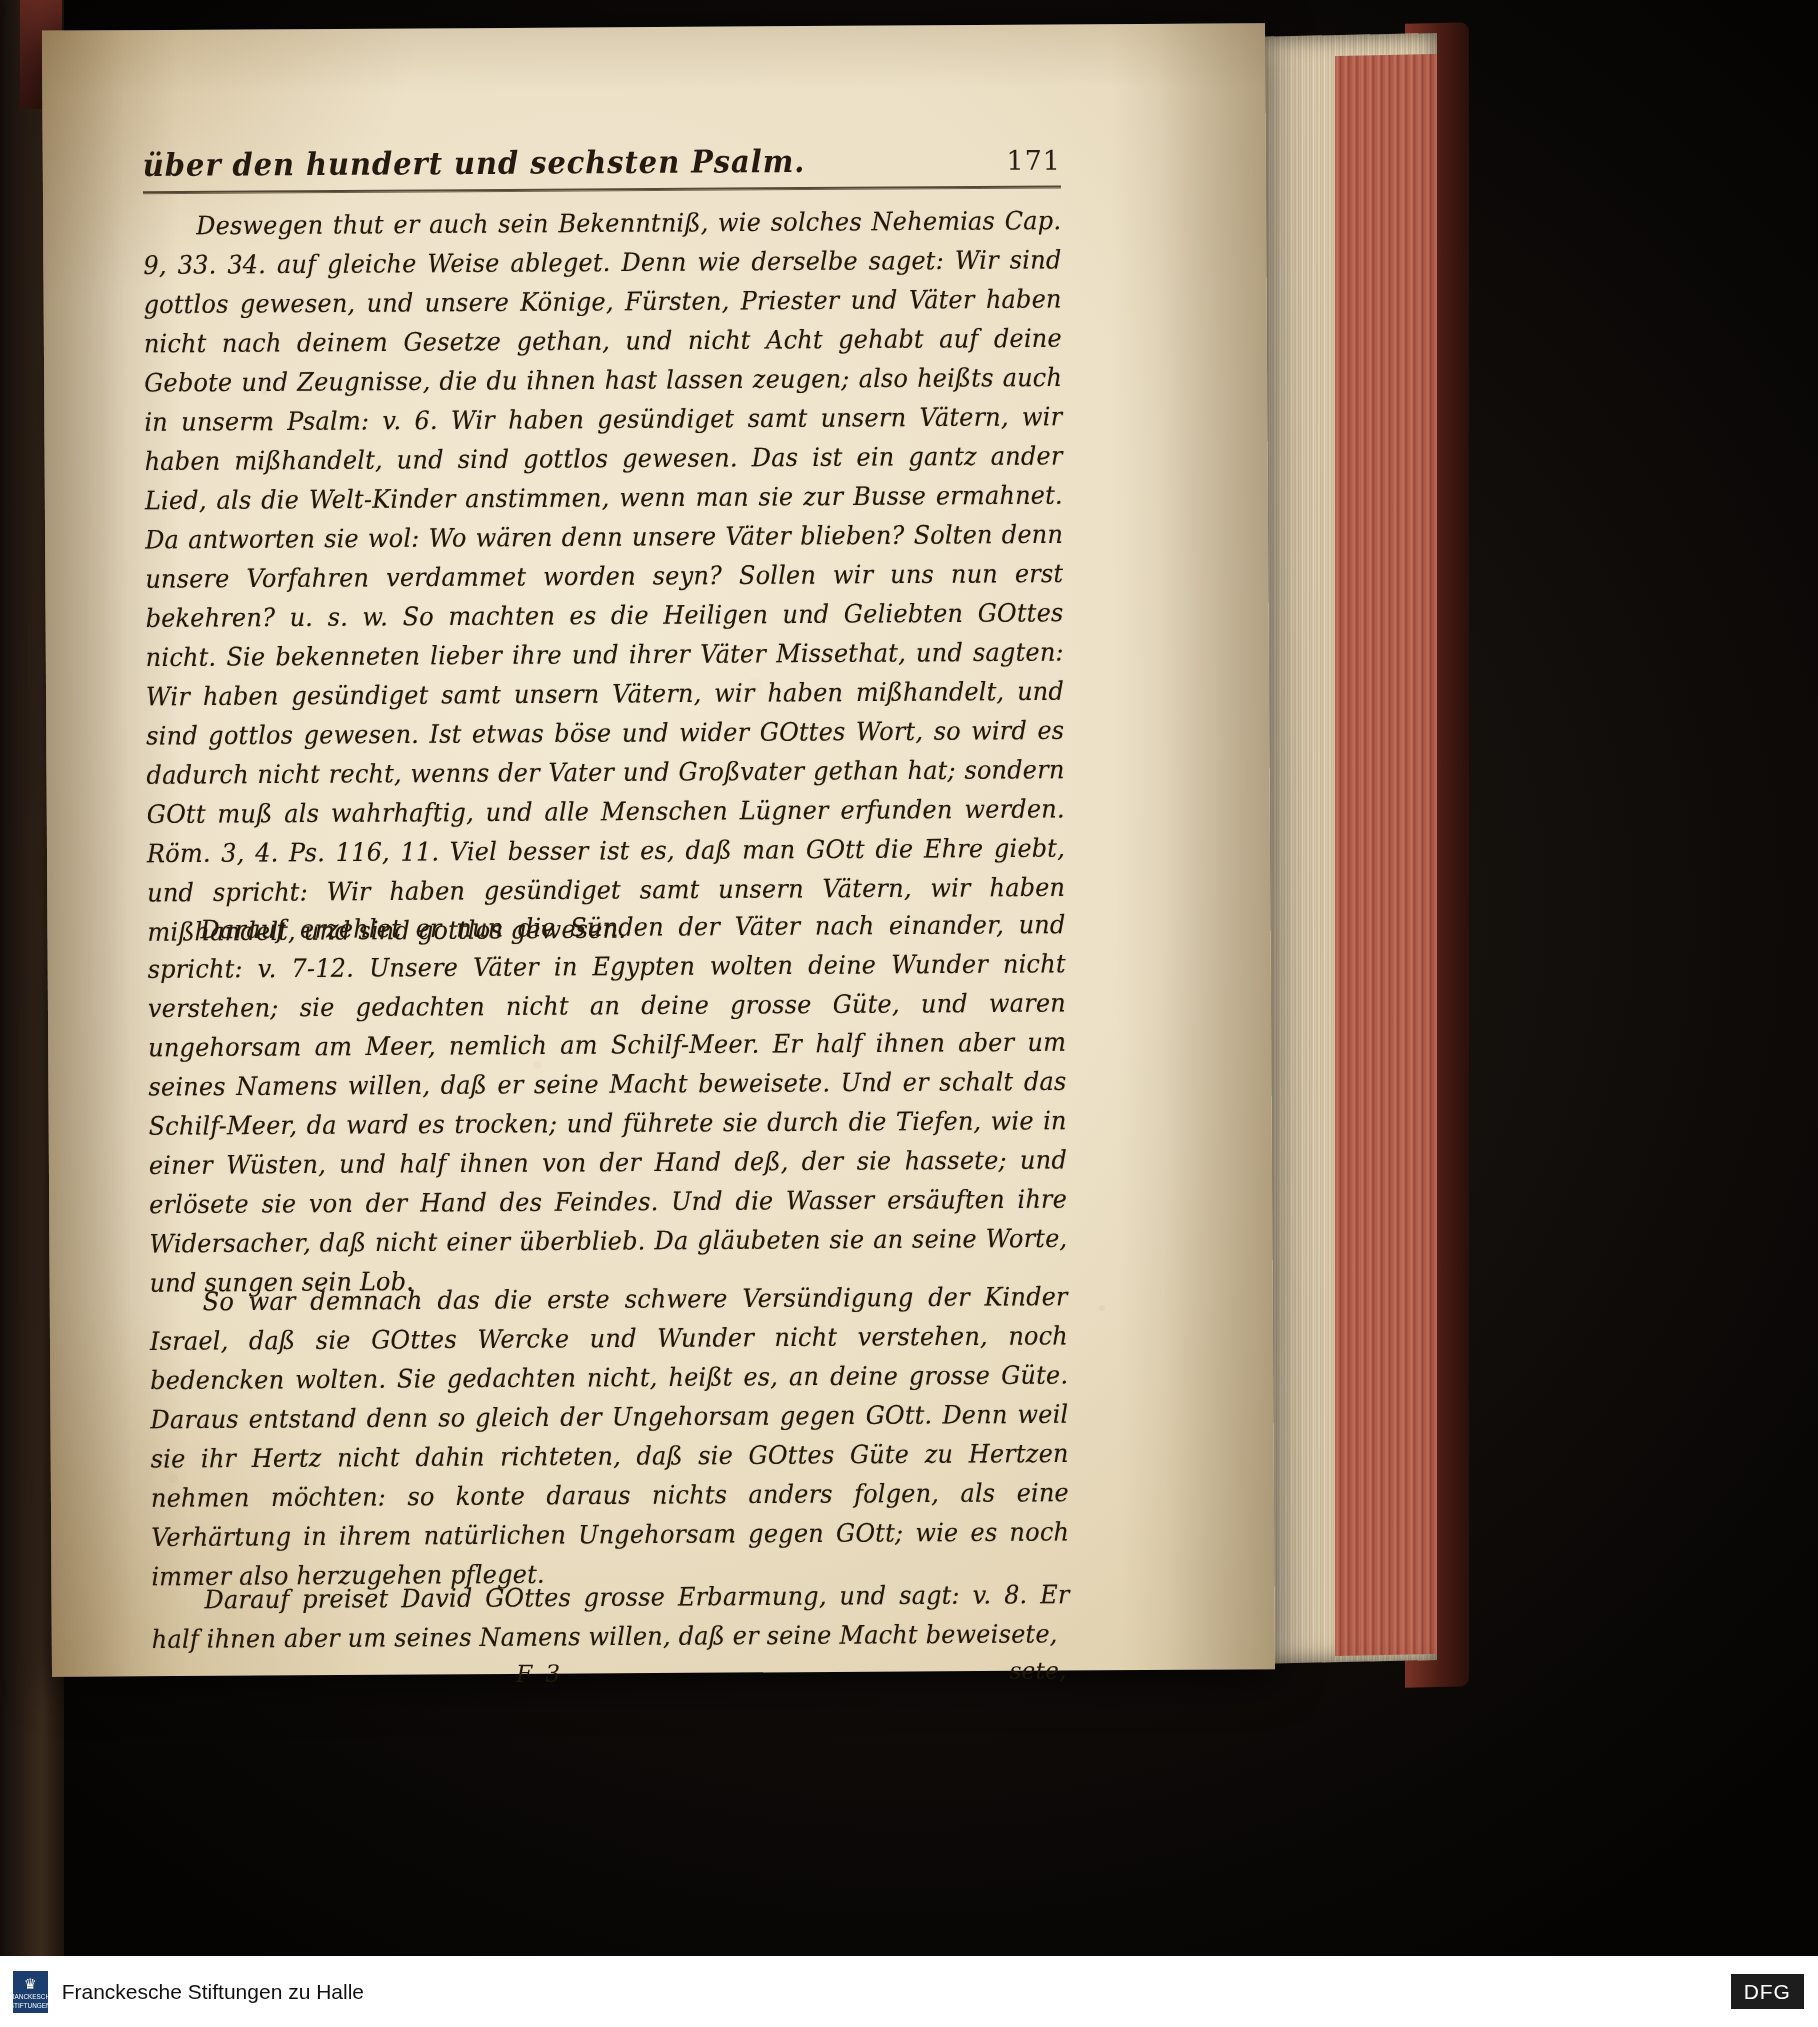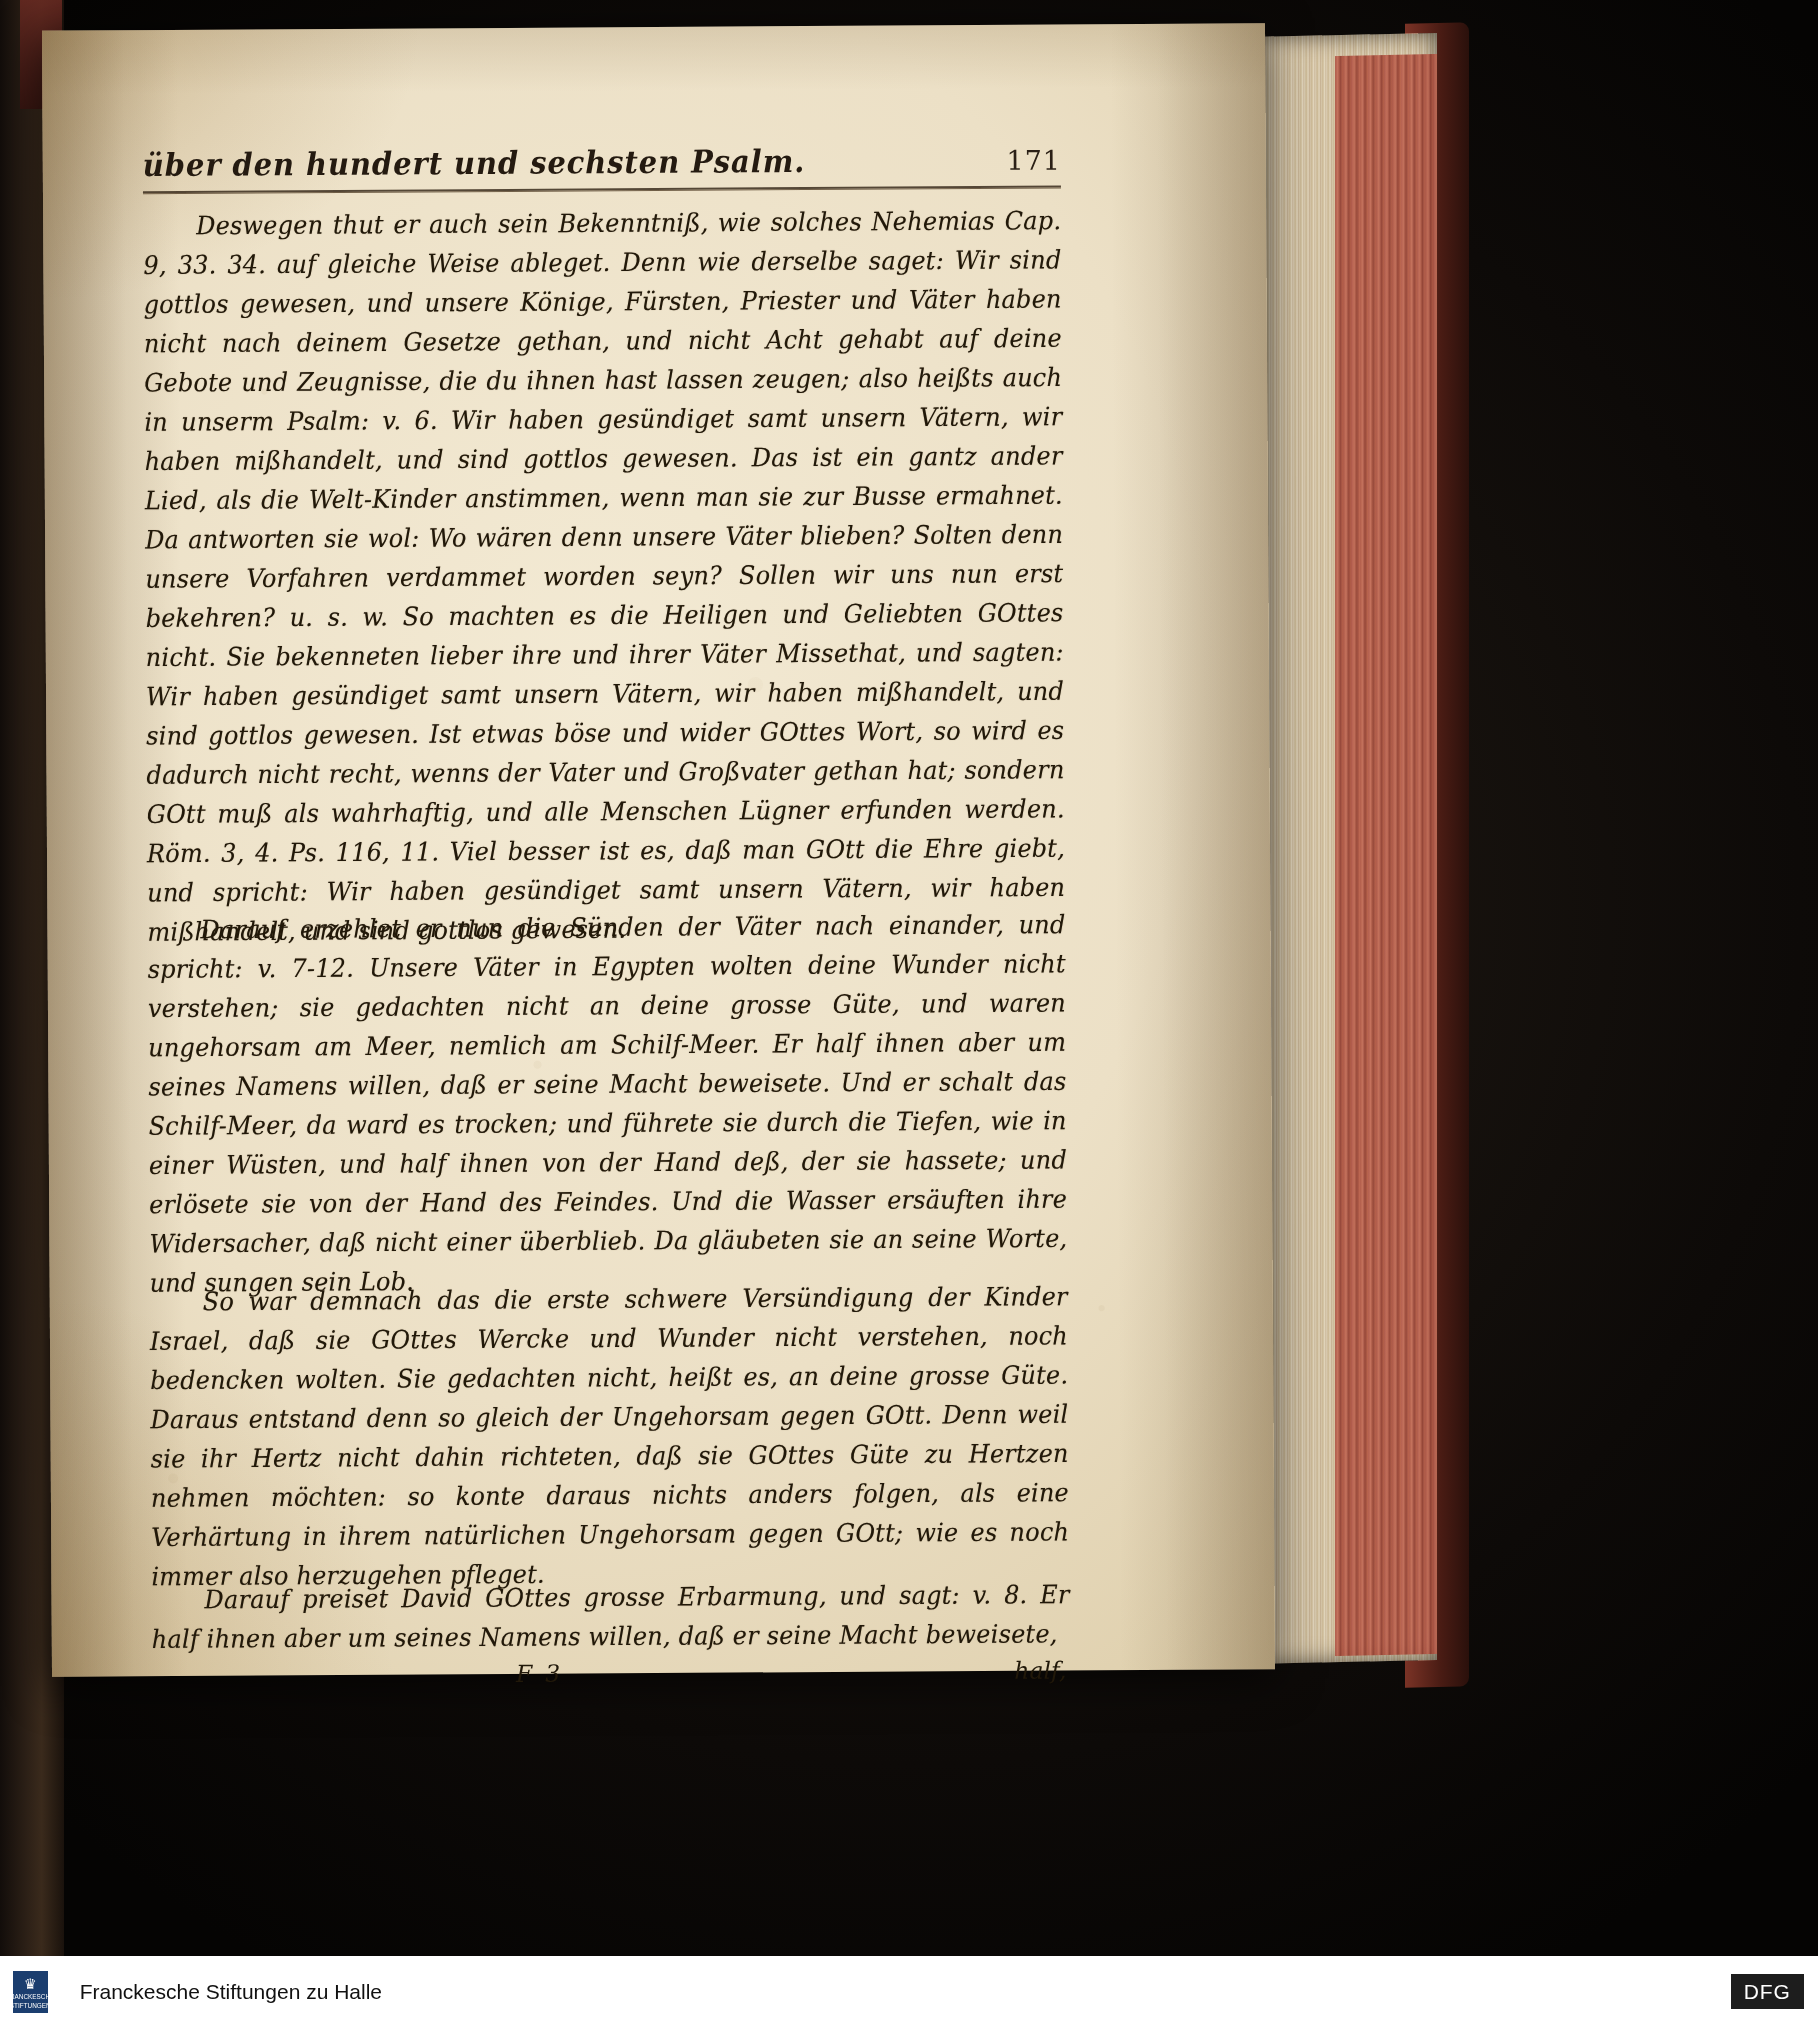--- a/index.html
+++ b/index.html
@@ -232,21 +232,21 @@
     padding-bottom: 2.7px;
     box-sizing: border-box;
     text-align: center;
   }
   .credit-logo .mark {
     font-size: 14.5px;
     line-height: 14.5px;
     margin-bottom: 1.8px;
   }
   .credit-text {
-    margin-left: 32px;
+    margin-left: 14px;
     font-family: "Liberation Sans", sans-serif;
     font-size: 21px;
     color: #111;
   }
   .dfg {
     margin-left: auto;
     margin-right: 14.5px;
     background: #1d1d1d;
     color: #fff;
     font-family: "Liberation Sans", sans-serif;
@@ -284,21 +284,21 @@
       </div>
       <div class="rule"></div>
 
       <p class="para">Deswegen thut er auch sein Bekenntniß, wie solches Nehemias Cap. 9, 33. 34. auf gleiche Weise ableget. Denn wie derselbe saget: Wir sind gottlos gewesen, und unsere Könige, Fürsten, Priester und Väter haben nicht nach deinem Gesetze gethan, und nicht Acht gehabt auf deine Gebote und Zeugnisse, die du ihnen hast lassen zeugen; also heißts auch in unserm Psalm: v. 6. Wir haben gesündiget samt unsern Vätern, wir haben mißhandelt, und sind gottlos gewesen. Das ist ein gantz ander Lied, als die Welt-Kinder anstimmen, wenn man sie zur Busse ermahnet. Da antworten sie wol: Wo wären denn unsere Väter blieben? Solten denn unsere Vorfahren verdammet worden seyn? Sollen wir uns nun erst bekehren? u. s. w. So machten es die Heiligen und Geliebten GOttes nicht. Sie bekenneten lieber ihre und ihrer Väter Missethat, und sagten: Wir haben gesündiget samt unsern Vätern, wir haben mißhandelt, und sind gottlos gewesen. Ist etwas böse und wider GOttes Wort, so wird es dadurch nicht recht, wenns der Vater und Großvater gethan hat; sondern GOtt muß als wahrhaftig, und alle Menschen Lügner erfunden werden. Röm. 3, 4. Ps. 116, 11. Viel besser ist es, daß man GOtt die Ehre giebt, und spricht: Wir haben gesündiget samt unsern Vätern, wir haben mißhandelt, und sind gottlos gewesen.</p>
       <p class="para">Darauf erzehlet er nun die Sünden der Väter nach einander, und spricht: v. 7-12. Unsere Väter in Egypten wolten deine Wunder nicht verstehen; sie gedachten nicht an deine grosse Güte, und waren ungehorsam am Meer, nemlich am Schilf-Meer. Er half ihnen aber um seines Namens willen, daß er seine Macht beweisete. Und er schalt das Schilf-Meer, da ward es trocken; und führete sie durch die Tiefen, wie in einer Wüsten, und half ihnen von der Hand deß, der sie hassete; und erlösete sie von der Hand des Feindes. Und die Wasser ersäuften ihre Widersacher, daß nicht einer überblieb. Da gläubeten sie an seine Worte, und sungen sein Lob.</p>
       <p class="para">So war demnach das die erste schwere Versündigung der Kinder Israel, daß sie GOttes Wercke und Wunder nicht verstehen, noch bedencken wolten. Sie gedachten nicht, heißt es, an deine grosse Güte. Daraus entstand denn so gleich der Ungehorsam gegen GOtt. Denn weil sie ihr Hertz nicht dahin richteten, daß sie GOttes Güte zu Hertzen nehmen möchten: so konte daraus nichts anders folgen, als eine Verhärtung in ihrem natürlichen Ungehorsam gegen GOtt; wie es noch immer also herzugehen pfleget.</p>
       <p class="para">Darauf preiset David GOttes grosse Erbarmung, und sagt: v. 8. Er half ihnen aber um seines Namens willen, daß er seine Macht beweisete,</p>
 
       <div class="footline">
         <div class="signature">F 3</div>
-        <div class="catchword">half,</div>
+        <div class="catchword">sete,</div>
       </div>
     </div>
   </div>
 
   <div class="creditbar">
     <div class="credit-logo">
       <span class="mark">♛</span>
       <span>FRANCKESCHE STIFTUNGEN</span>
     </div>
     <div class="credit-text">Franckesche Stiftungen zu Halle</div>

